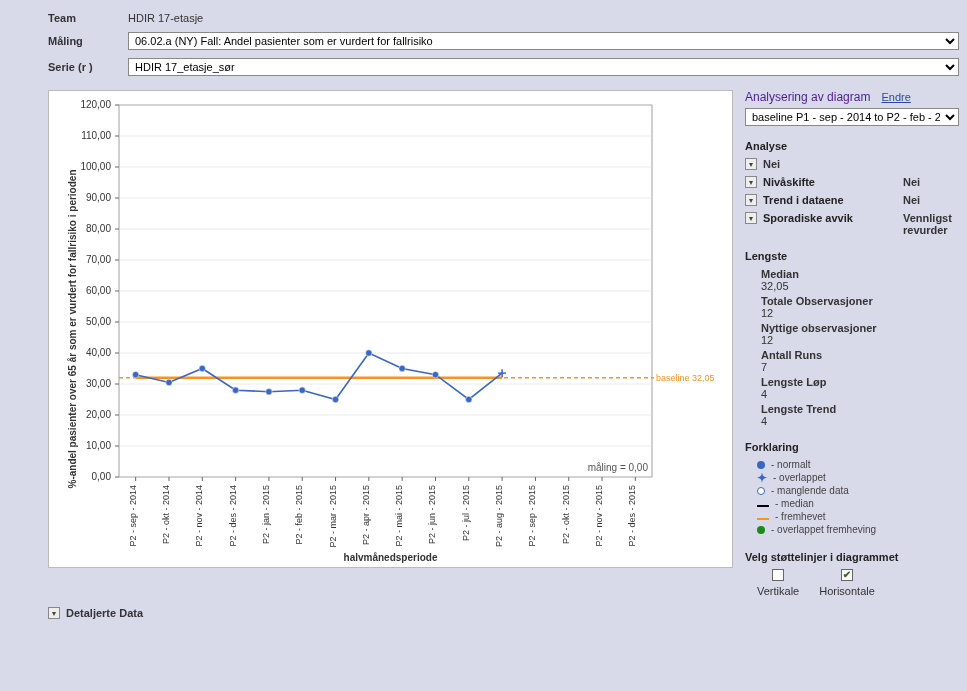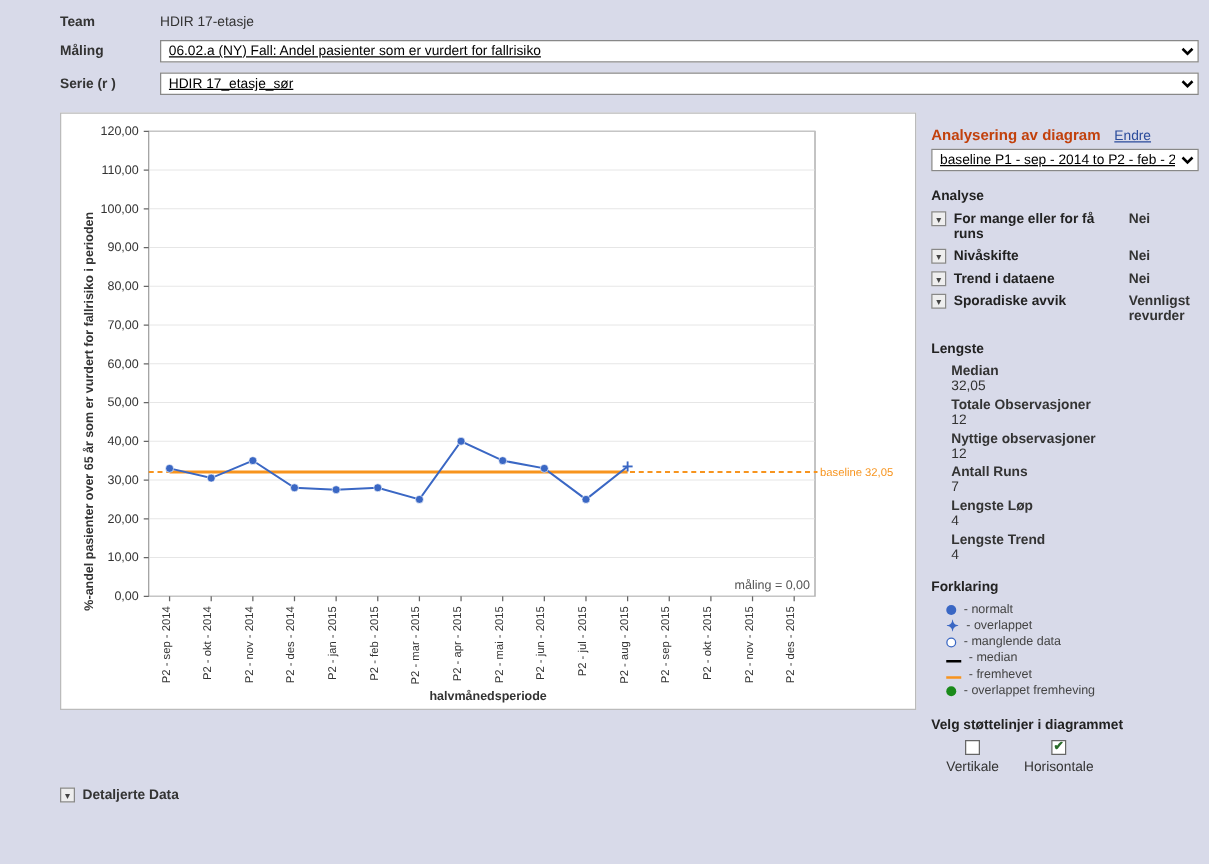--- a/index.html
+++ b/index.html
@@ -29,45 +29,43 @@
   .header-val {
     flex: 1;
   }
   select.full {
     width: 100%;
     font-size: 11px;
     padding: 1px 2px;
     border: 1px solid #888;
     background: #fff;
     font-family: inherit;
-    text-decoration: underline;
   }
   .main-area {
     display: flex;
     gap: 8px;
     margin-top: 10px;
   }
   .chart-panel {
     background: #fff;
     border: 1px solid #bbb;
     width: 685px;
     height: 478px;
     position: relative;
     margin-left: 40px;
   }
   .side-panel {
     width: 220px;
     padding-left: 4px;
   }
   .side-title {
-    font-weight: bold;
+    font-weight: normal;
     font-size: 12px;
-    color: #c2410c;
+    color: #4c1d95;
     display: inline-block;
-    margin-top: 11px;
   }
   .side-link {
     color: #2a4b9b;
     text-decoration: underline;
     cursor: pointer;
     font-size: 11px;
     margin-left: 8px;
   }
   .section-head {
     font-weight: bold;
@@ -317,21 +315,20 @@
       <div style="margin-top:4px;">
         <select class="full">
           <option>baseline P1 - sep - 2014 to P2 - feb - 2015</option>
         </select>
       </div>
 
       <div class="section-head">Analyse</div>
       <div id="analyse-rows">
           <div class="analyse-row">
             <span class="chev">▾</span>
-            <span class="analyse-lbl">For mange eller for få runs</span>
             <span class="analyse-val">Nei</span>
           </div>
           <div class="analyse-row">
             <span class="chev">▾</span>
             <span class="analyse-lbl">Nivåskifte</span>
             <span class="analyse-val">Nei</span>
           </div>
           <div class="analyse-row">
             <span class="chev">▾</span>
             <span class="analyse-lbl">Trend i dataene</span>

